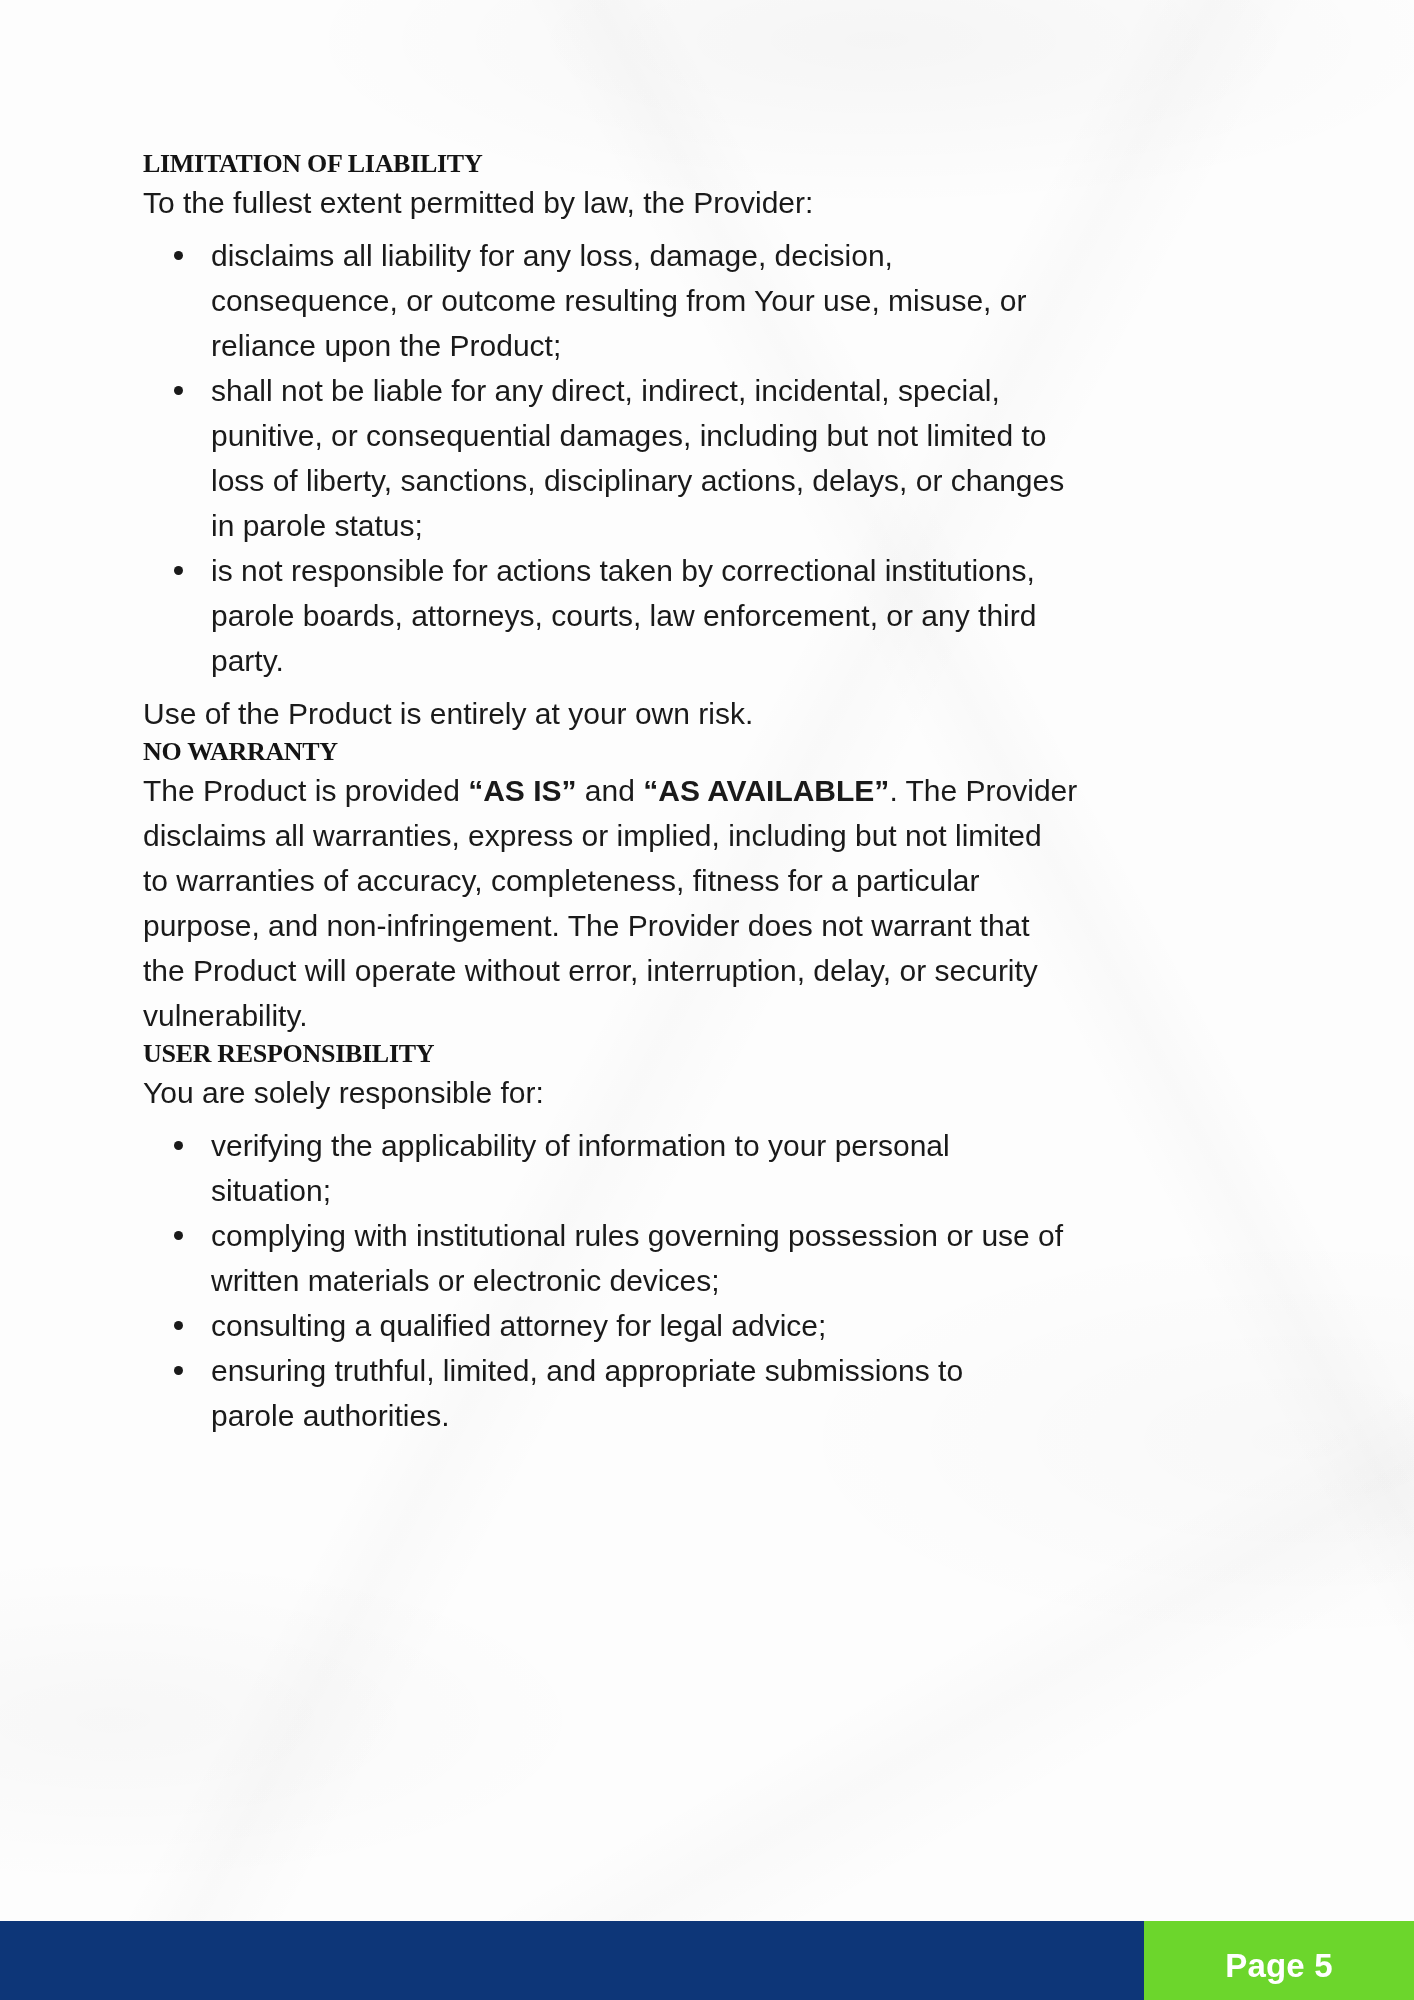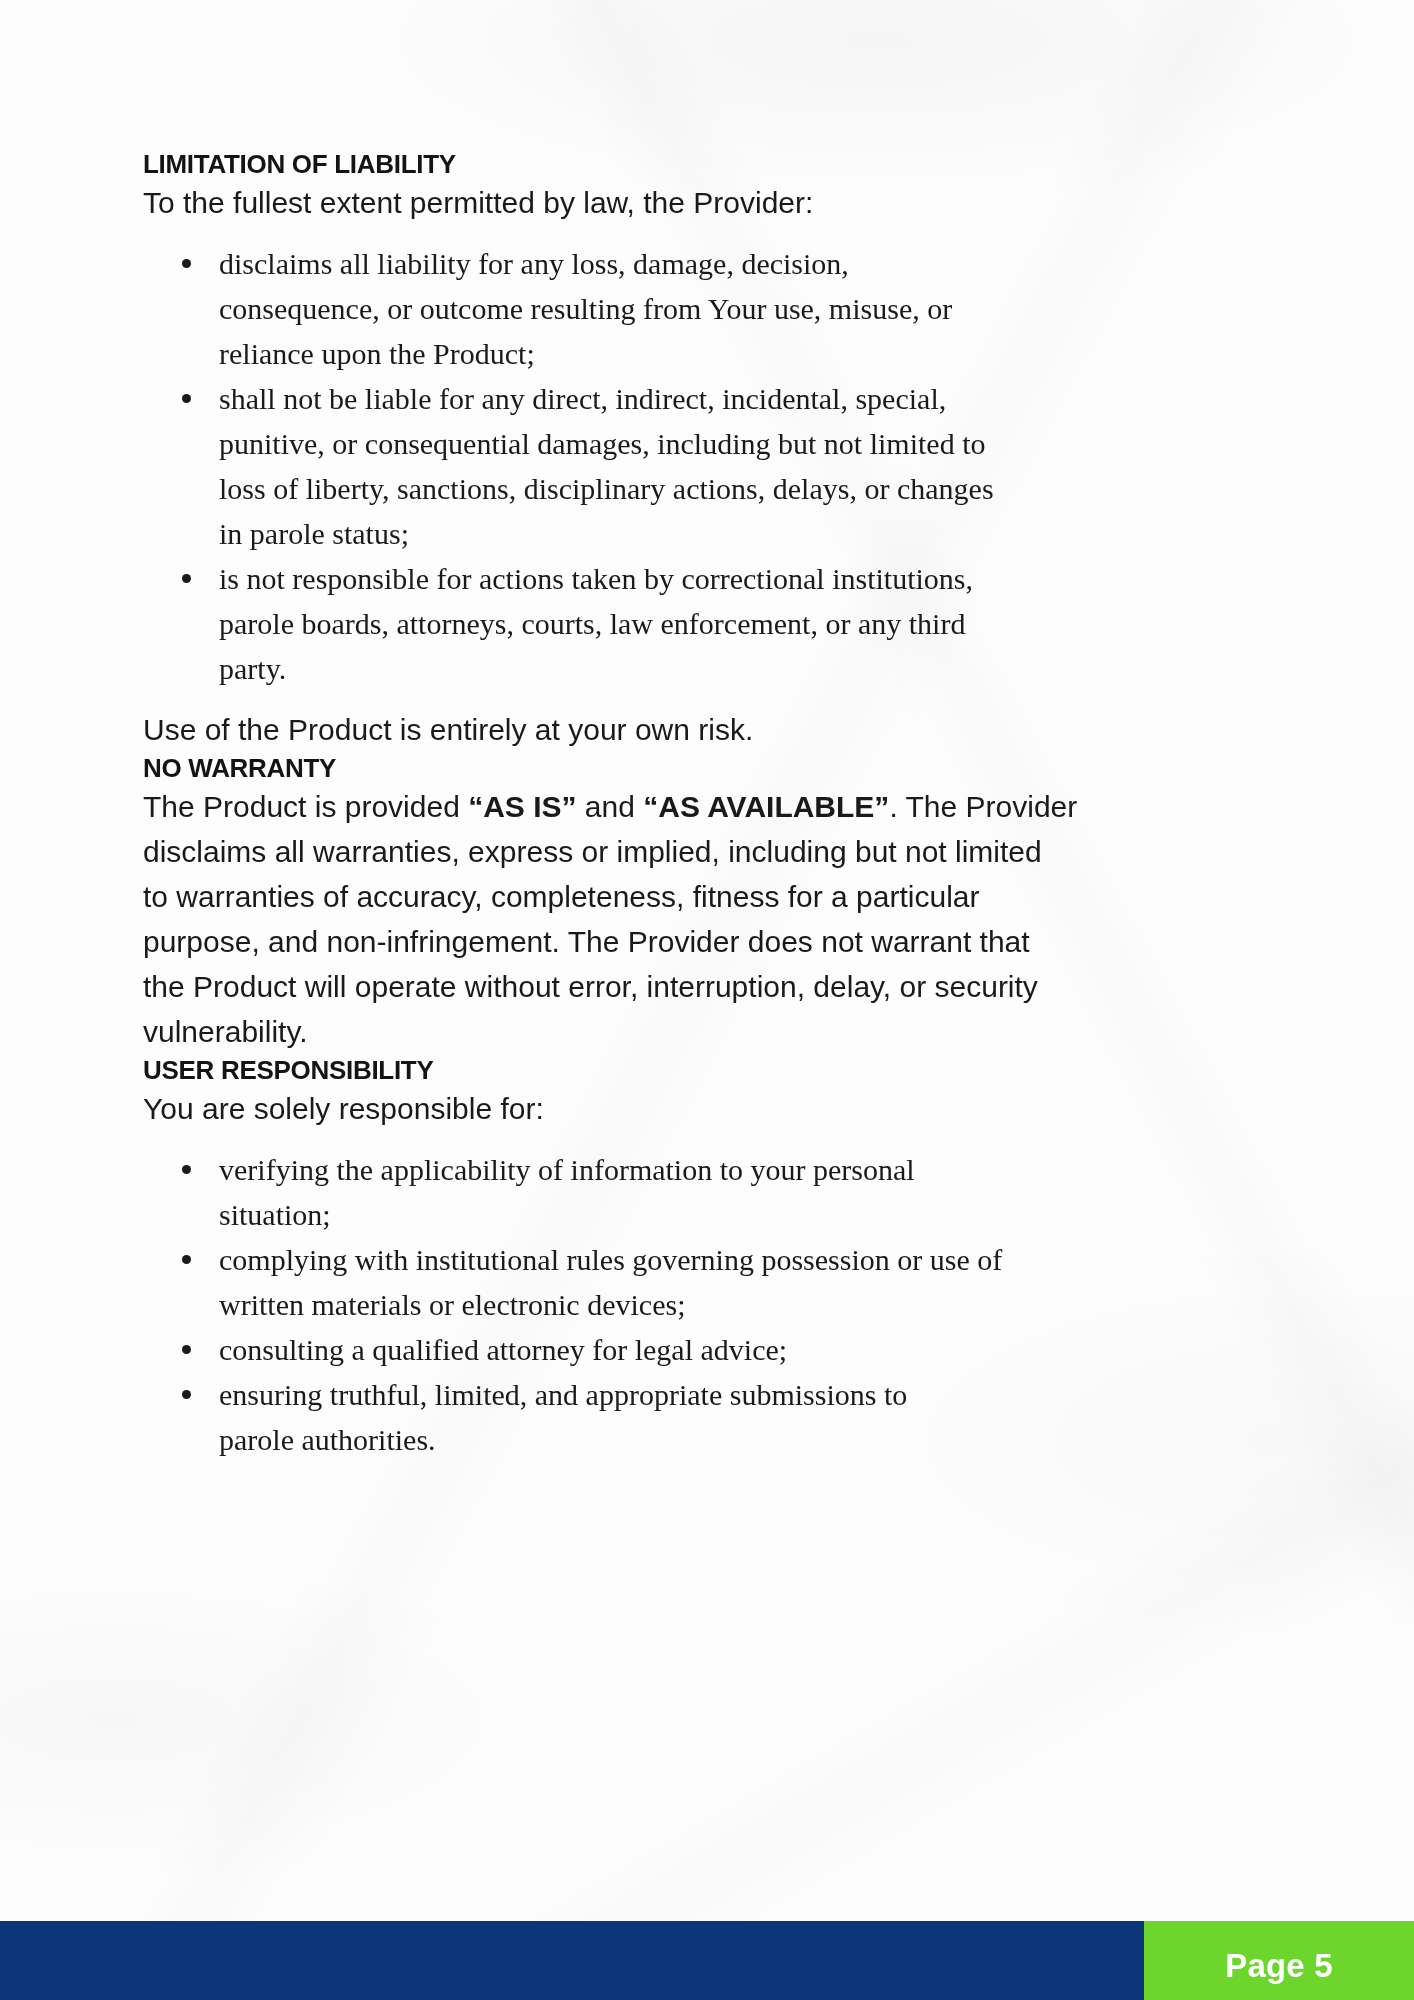--- a/index.html
+++ b/index.html
@@ -37,32 +37,32 @@
   }
   .page-content > * + * { margin-top: 46px; }
 
   .section-heading {
     margin: 0;
     font-size: 26px;
     line-height: 32px;
     font-weight: 700;
     letter-spacing: -0.3px;
     color: #141414;
+    font-family: Liberation Serif, serif;
   }
   .body-text {
     margin: 0;
     font-size: 30px;
     line-height: 45px;
     white-space: pre-line;
   }
   ul.bullet-list {
-    margin: 16px;
+    margin: 8px;
     padding: 0;
     list-style: none;
-    font-family: Liberation Serif, serif;
   }
   ul.bullet-list li {
     position: relative;
     padding-left: 60px;
     font-size: 30px;
     line-height: 45px;
   }
   ul.bullet-list li + li { margin-top: 0; }
   .dot {
     position: absolute;

